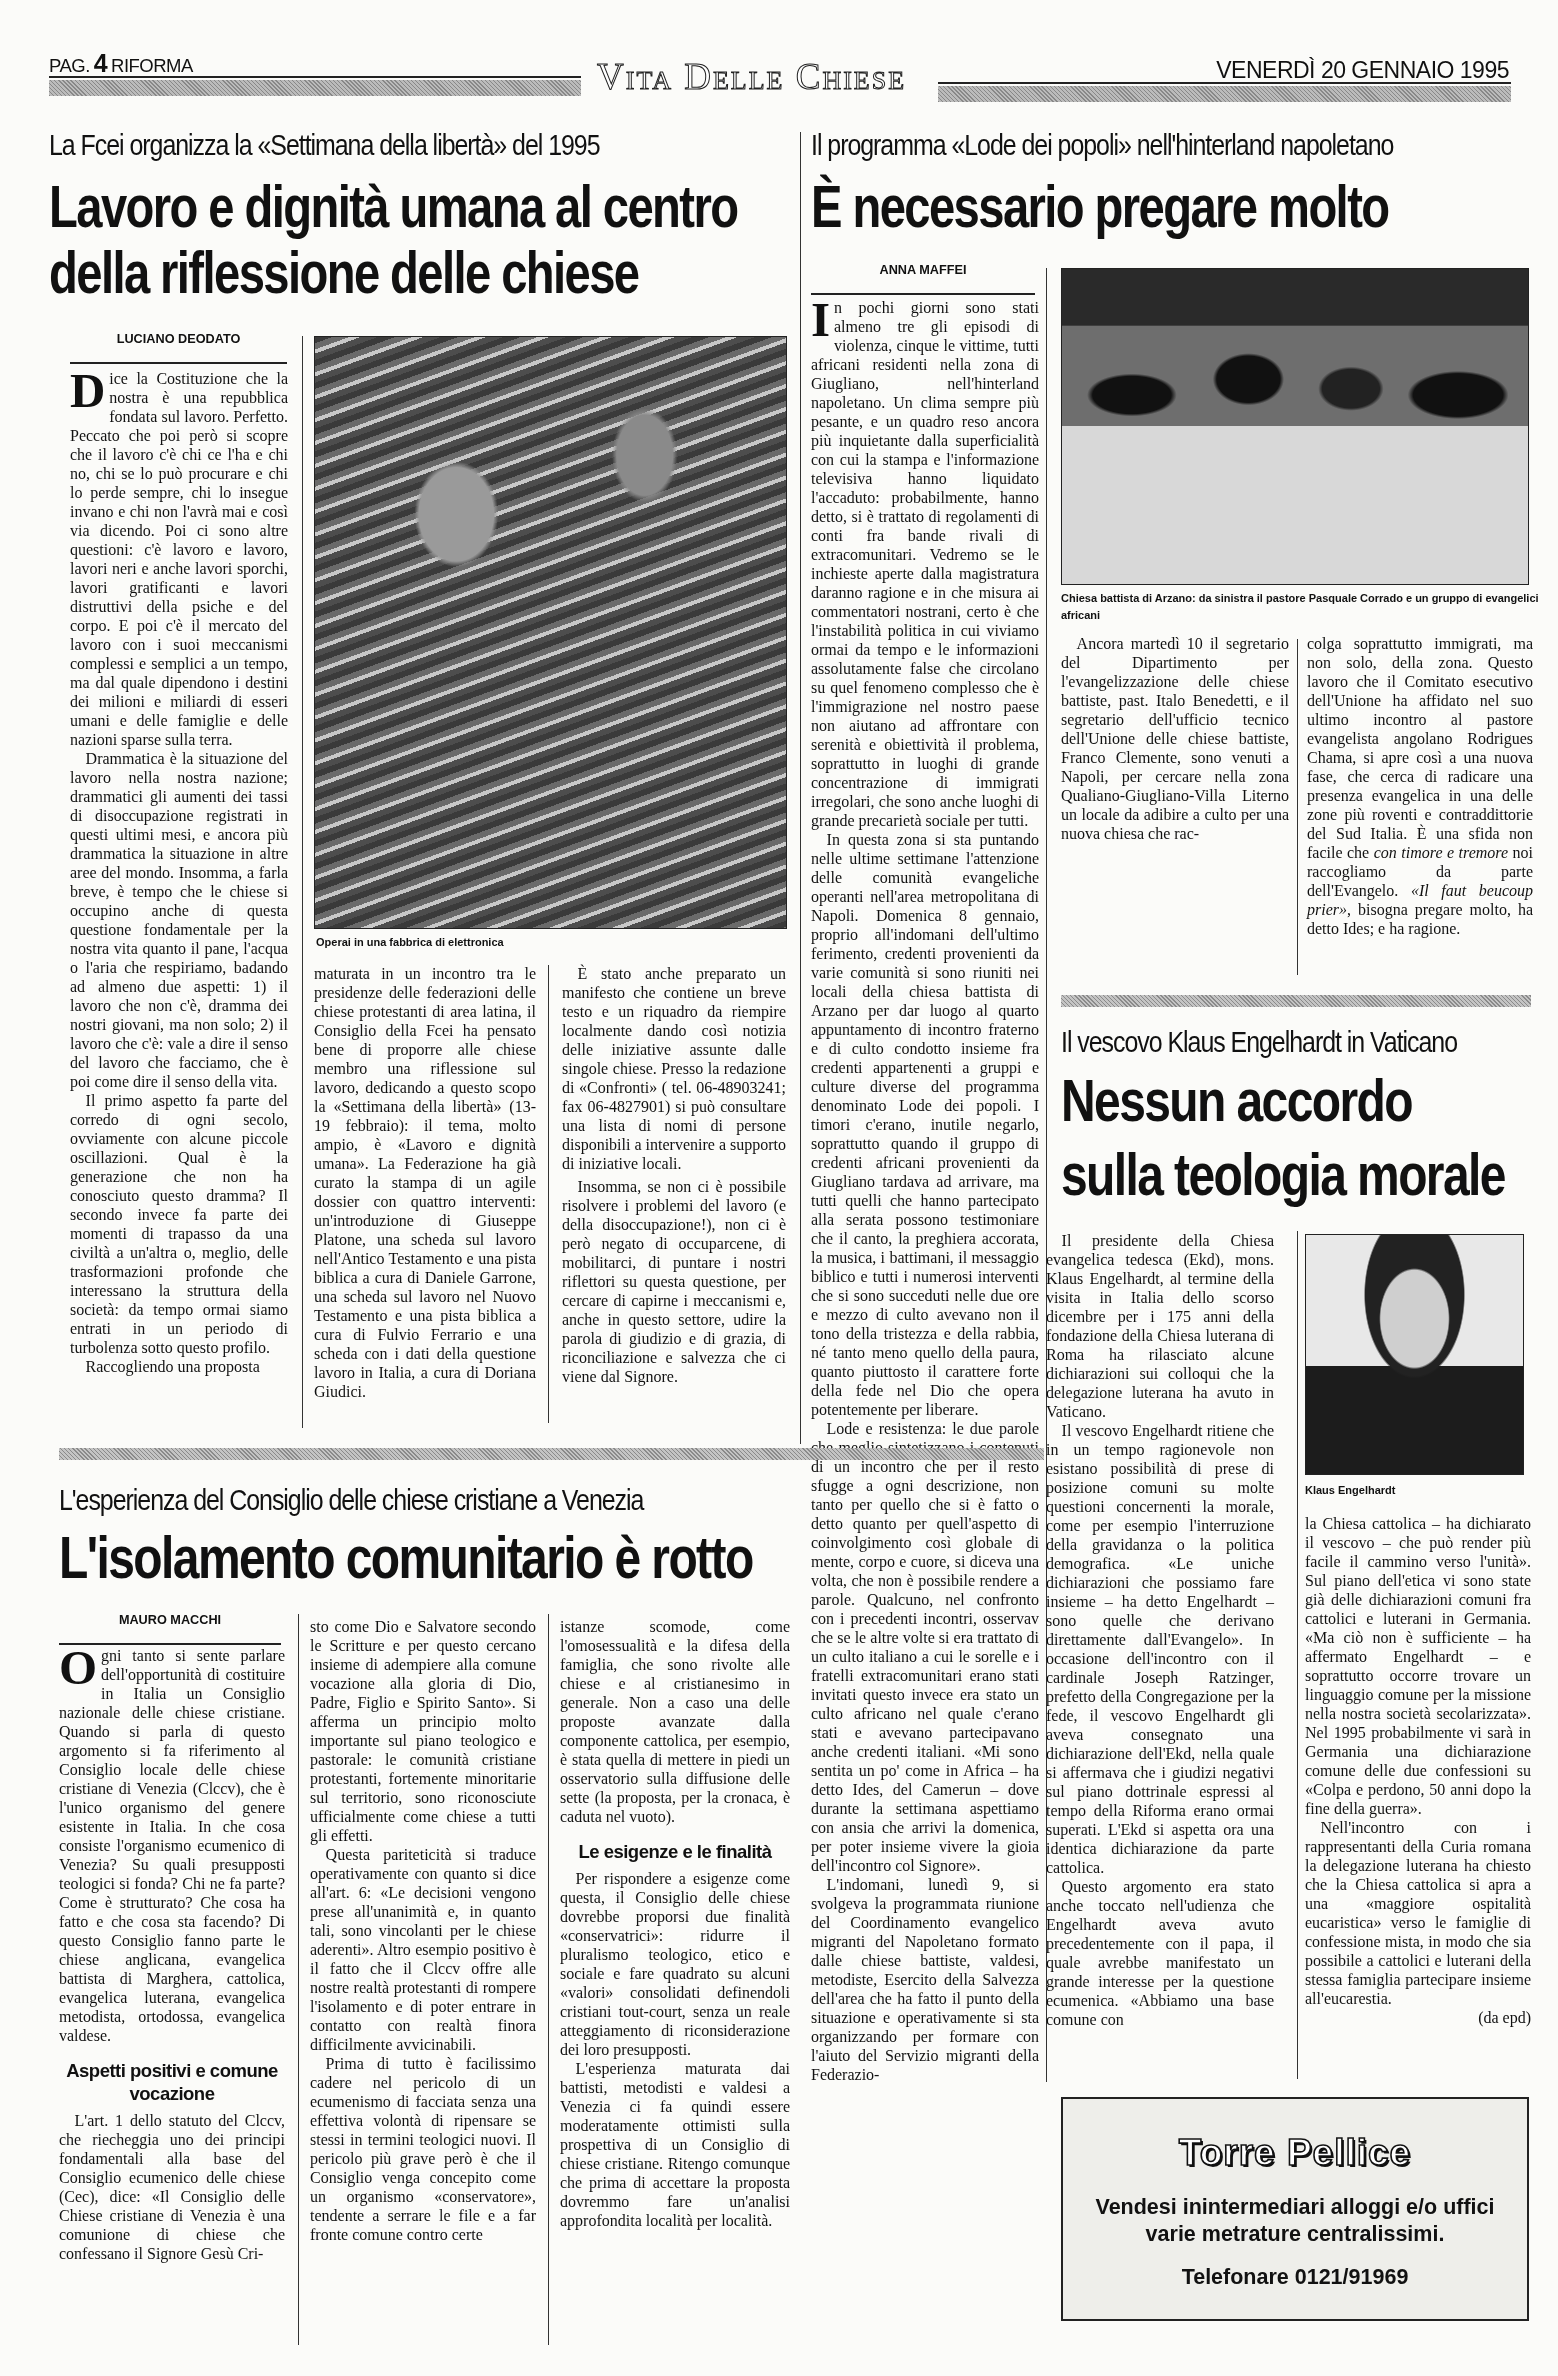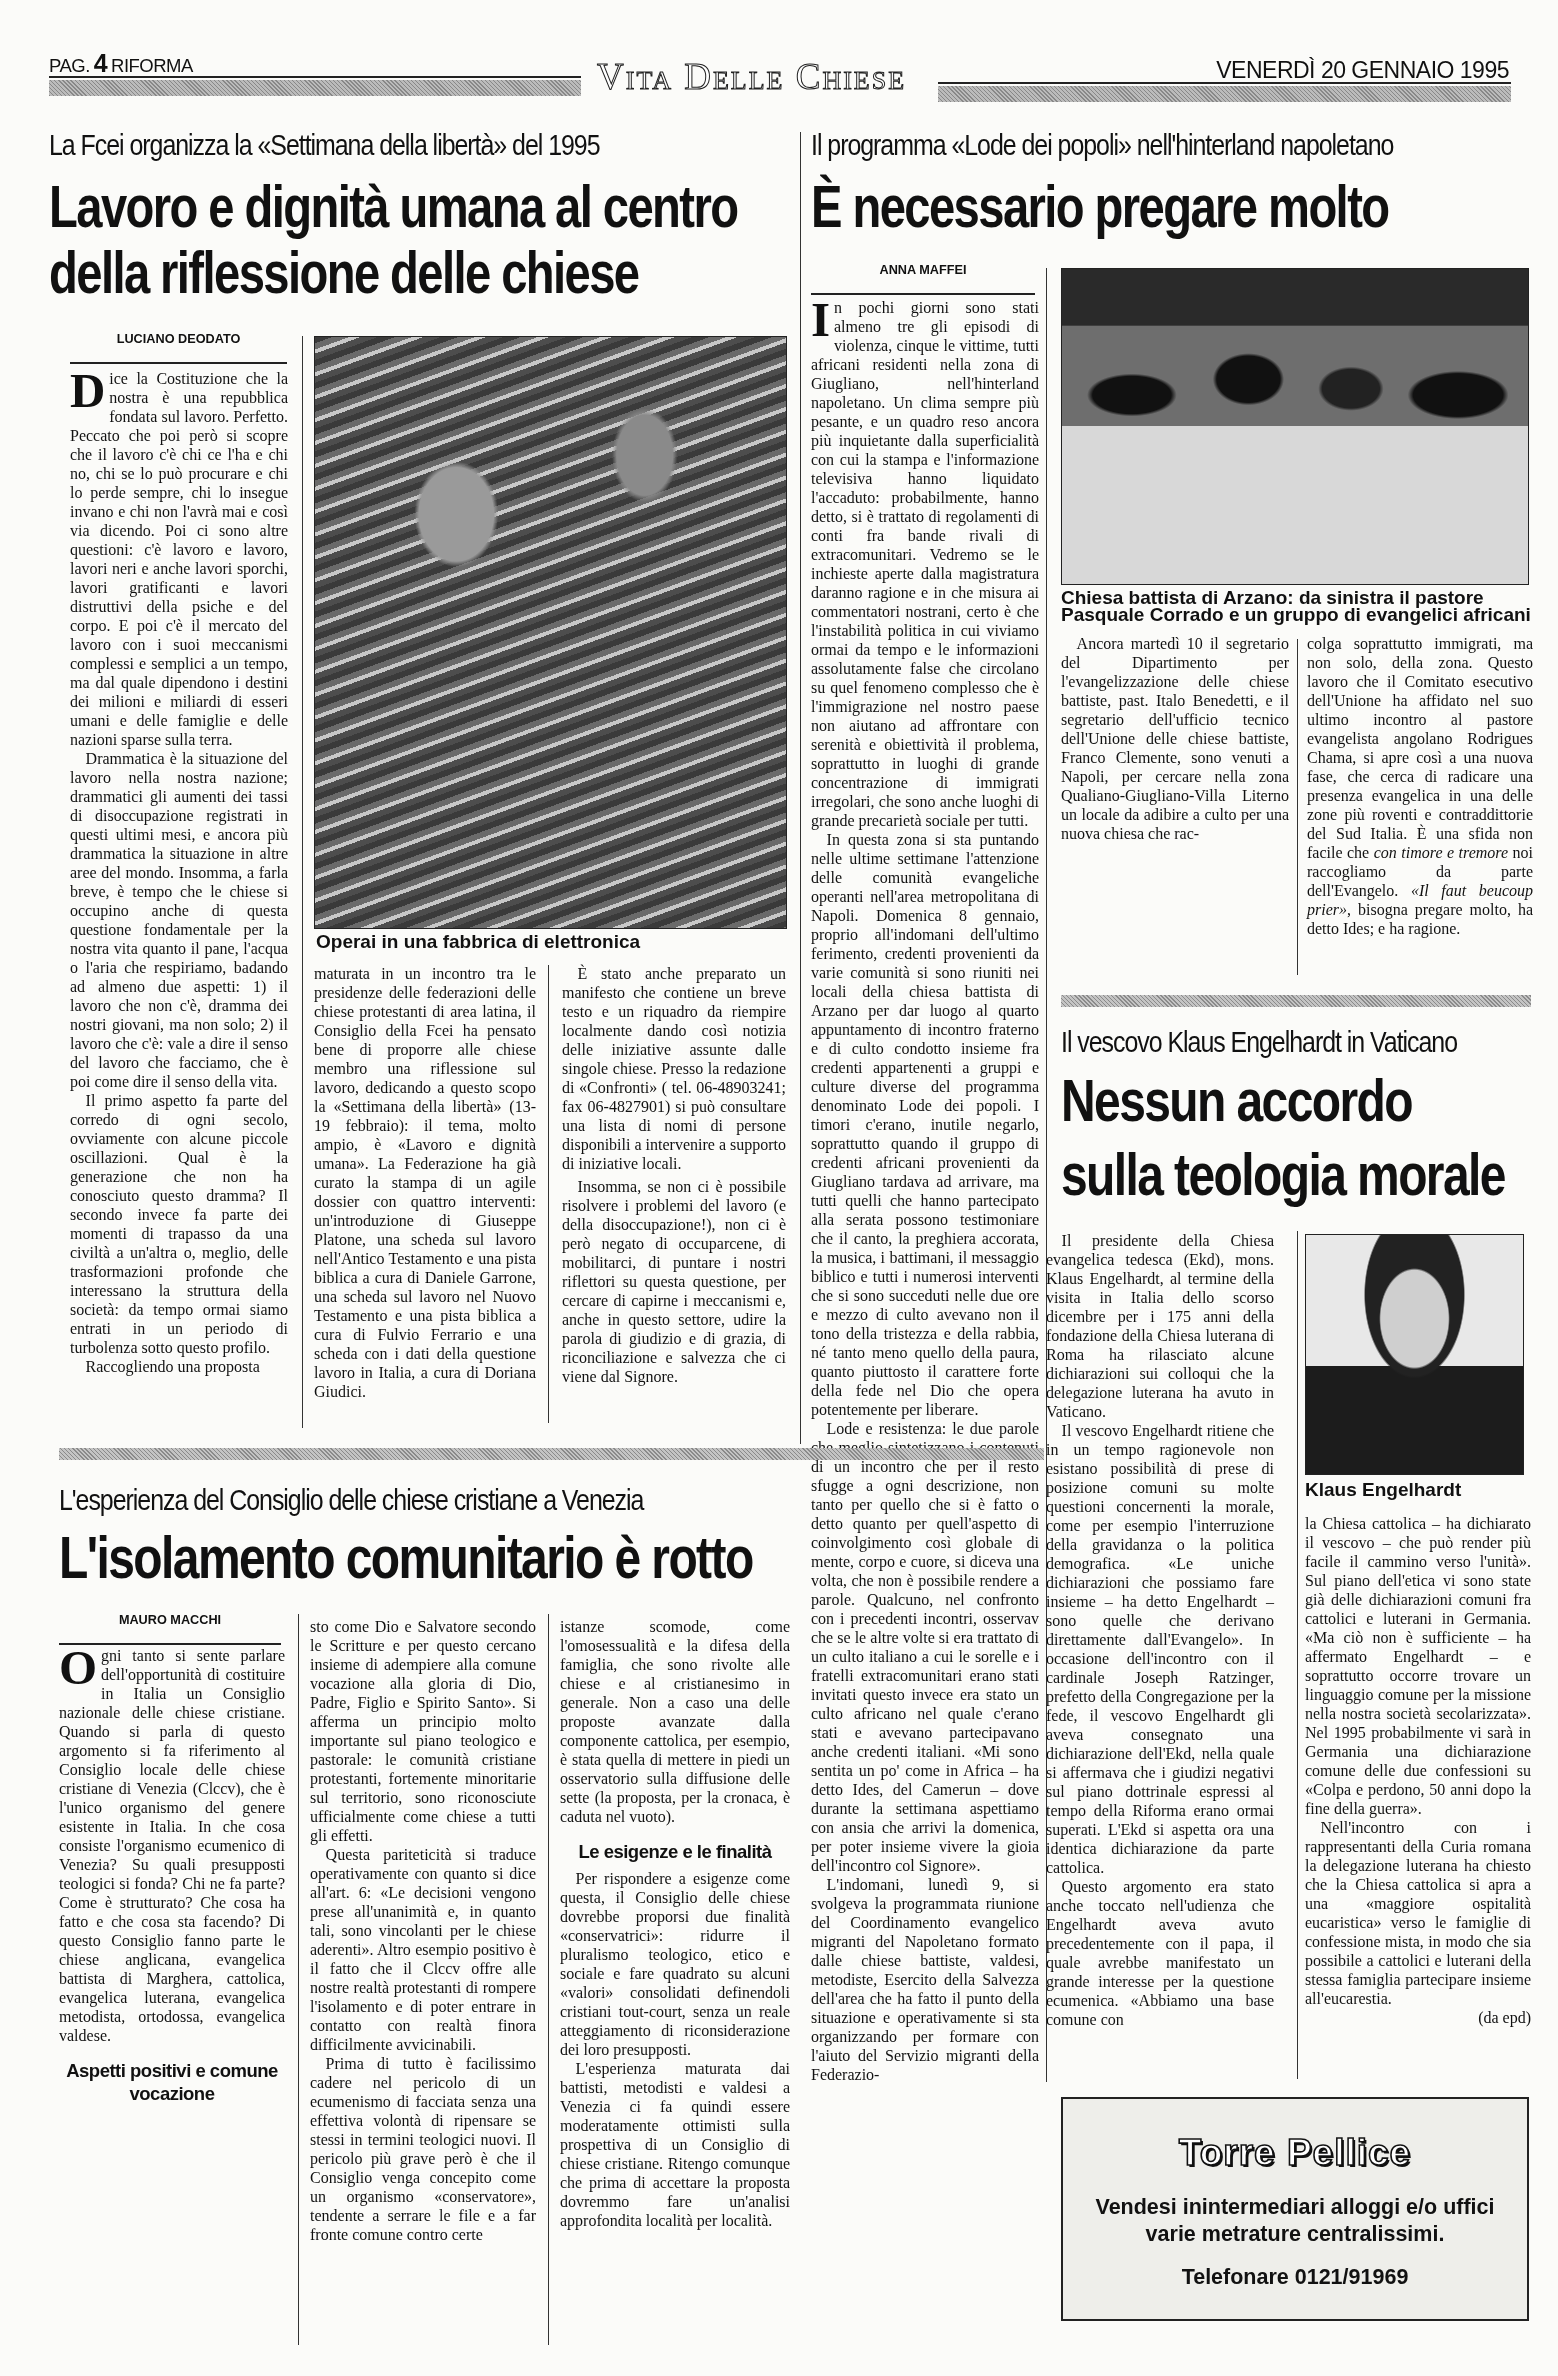--- a/index.html
+++ b/index.html
@@ -16,21 +16,21 @@
   .rule-band { height: 15.6px; background: repeating-linear-gradient(45deg, #888 0 1px, #bbb 1px 2.9px); }
   .rule-thin { height: 2px; background: #222; }
 
   .kicker { font-family: "Liberation Sans", sans-serif; font-size: 29px; font-weight: normal; letter-spacing: -1.2px; transform: scaleX(0.86); transform-origin: left; white-space: nowrap; }
   .headline { font-family: "Liberation Sans", sans-serif; font-weight: bold; letter-spacing: -2px; transform: scaleX(0.80); transform-origin: left; white-space: nowrap; line-height: 1.08; }
   .byline { font-family: "Liberation Sans", sans-serif; font-weight: bold; font-size: 12.7px; text-align: center; border-bottom: 2px solid #222; padding-bottom: 16px; }
   .col { font-size: 16px; line-height: 19px; text-align: justify; hyphens: auto; }
   .col p { text-indent: 15.6px; }
   .col p.first { text-indent: 0; }
   .dropcap { float: left; font-size: 49px; line-height: 39px; font-weight: bold; margin: 2px 3.9px 0 0; }
-  .caption { font-family: "Liberation Sans", sans-serif; font-weight: bold; font-size: 19px; line-height: 16.6px; }
+  .caption { font-family: "Liberation Sans", sans-serif; font-weight: bold; font-size: 11px; line-height: 16.6px; }
   .vrule { width: 1px; background: #333; }
   .hband { height: 11.7px; background: repeating-linear-gradient(45deg, #8a8a8a 0 1px, #c4c4c4 1px 2.9px); }
   .subhead { font-family: "Liberation Sans", sans-serif; font-weight: bold; font-size: 18.5px; text-align: center; line-height: 23.4px; margin: 13.7px 0 5.9px; letter-spacing: -0.5px; }
 
   .photo { background:
       radial-gradient(ellipse at 30% 30%, #9a9a9a 0 8%, transparent 9%),
       radial-gradient(ellipse at 70% 20%, #8a8a8a 0 6%, transparent 7%),
       repeating-linear-gradient(160deg, #3a3a3a 0 5.9px, #6a6a6a 5.9px 11.7px, #c8c8c8 11.7px 15.6px, #4d4d4d 15.6px 21.5px);
       border: 1px solid #222; }
   .photo2 { background:
@@ -144,20 +144,21 @@
 </div>
 
 <div class="abs hband" style="left:59px; top:1448px; width:985px;"></div>
 <div class="abs kicker" style="left:59px; top:1484px;">L'esperienza del Consiglio delle chiese cristiane a Venezia</div>
 <div class="abs headline" style="left:59px; top:1526px; font-size:60px;">L'isolamento comunitario è rotto</div>
 
 <div class="abs byline" style="left:59px; top:1613px; width:222px;">MAURO MACCHI</div>
 <div class="abs col" style="left:59px; top:1646px; width:226px;">
   <p class="first"><span class="dropcap">O</span><span>gni tanto si sente parlare dell'opportunità di costituire in Italia un Consiglio nazionale delle chiese cristiane. Quando si parla di questo argomento si fa riferimento al Consiglio locale delle chiese cristiane di Venezia (Clccv), che è l'unico organismo del genere esistente in Italia. In che cosa consiste l'organismo ecumenico di Venezia? Su quali presupposti teologici si fonda? Chi ne fa parte? Come è strutturato? Che cosa ha fatto e che cosa sta facendo? Di questo Consiglio fanno parte le chiese anglicana, evangelica battista di Marghera, cattolica, evangelica luterana, evangelica metodista, ortodossa, evangelica valdese.</span></p>
   <div class="subhead">Aspetti positivi e comune vocazione</div>
+  <p>L'art. 1 dello statuto del Clccv, che riecheggia uno dei principi fondamentali alla base del Consiglio ecumenico delle chiese (Cec), dice: «Il Consiglio delle Chiese cristiane di Venezia è una comunione di chiese che confessano il Signore Gesù Cri-</p>
 </div>
 <div class="abs vrule" style="left:298px; top:1614px; height:731px;"></div>
 <div class="abs col" style="left:310px; top:1617px; width:226px;">
   <p class="first">sto come Dio e Salvatore secondo le Scritture e per questo cercano insieme di adempiere alla comune vocazione alla gloria di Dio, Padre, Figlio e Spirito Santo». Si afferma un principio molto importante sul piano teologico e pastorale: le comunità cristiane protestanti, fortemente minoritarie sul territorio, sono riconosciute ufficialmente come chiese a tutti gli effetti.</p>
   <p>Questa pariteticità si traduce operativamente con quanto si dice all'art. 6: «Le decisioni vengono prese all'unanimità e, in quanto tali, sono vincolanti per le chiese aderenti». Altro esempio positivo è il fatto che il Clccv offre alle nostre realtà protestanti di rompere l'isolamento e di poter entrare in contatto con realtà finora difficilmente avvicinabili.</p>
   <p>Prima di tutto è facilissimo cadere nel pericolo di un ecumenismo di facciata senza una effettiva volontà di ripensare se stessi in termini teologici nuovi. Il pericolo più grave però è che il Consiglio venga concepito come un organismo «conservatore», tendente a serrare le file e a far fronte comune contro certe</p>
 </div>
 <div class="abs vrule" style="left:548px; top:1614px; height:731px;"></div>
 <div class="abs col" style="left:560px; top:1617px; width:230px;">
   <p class="first">istanze scomode, come l'omosessualità e la difesa della famiglia, che sono rivolte alle chiese e al cristianesimo in generale. Non a caso una delle proposte avanzate dalla componente cattolica, per esempio, è stata quella di mettere in piedi un osservatorio sulla diffusione delle sette (la proposta, per la cronaca, è caduta nel vuoto).</p>

